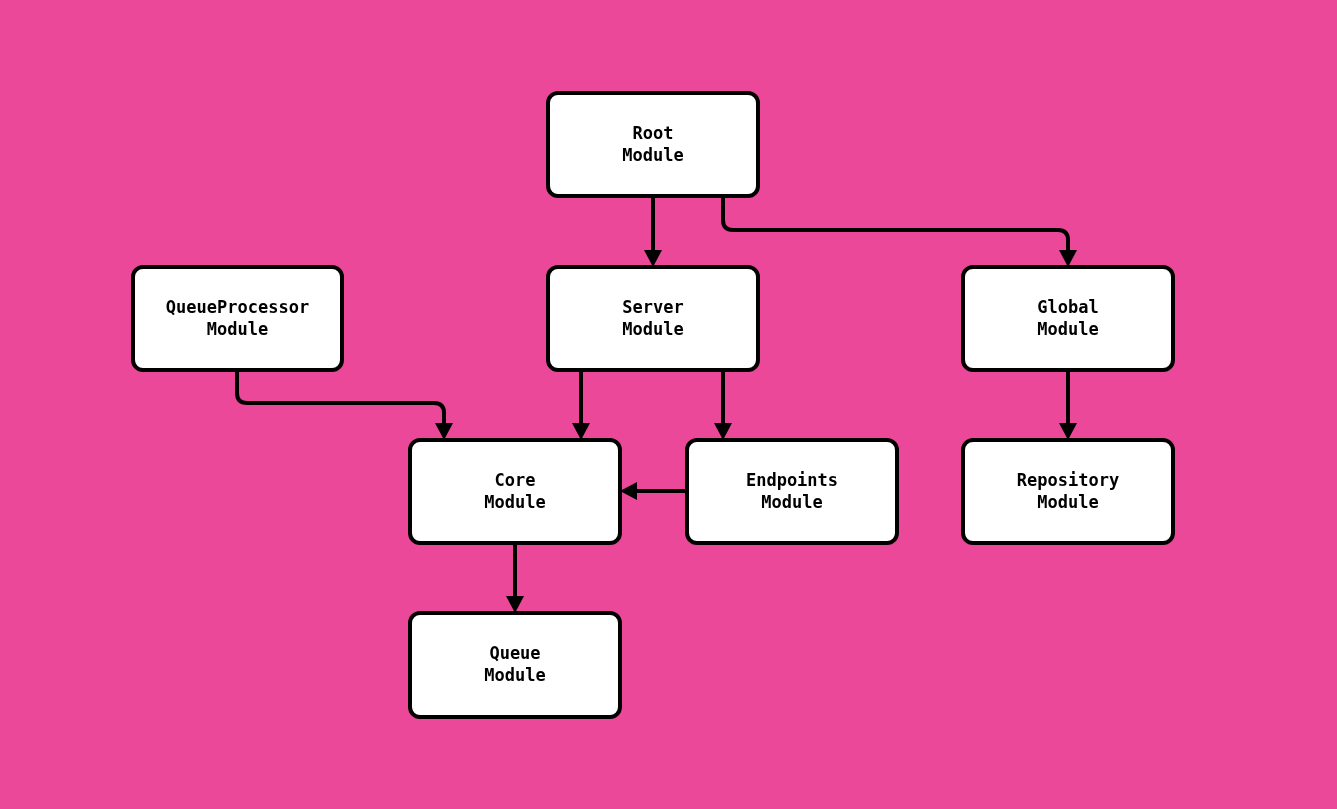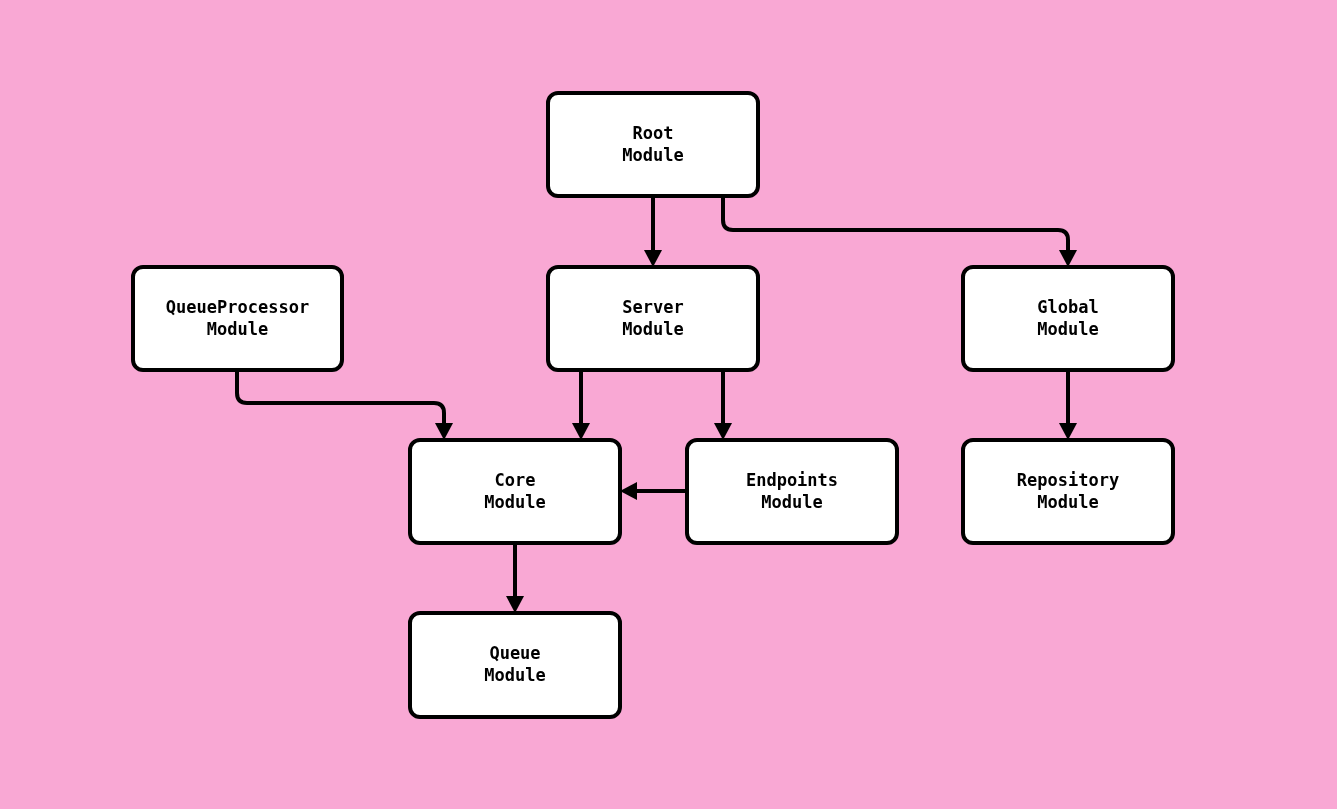--- a/index.html
+++ b/index.html
@@ -8,21 +8,21 @@
     padding: 0;
     background: #ffffff;
   }
   body {
     font-family: "DejaVu Sans Mono", "Liberation Mono", monospace;
   }
   #diagram-canvas {
     position: relative;
     width: 1337px;
     height: 809px;
-    background: #f9a8d4;
+    background: #ec4899;
     overflow: hidden;
   }
   #diagram-svg {
     position: absolute;
     top: 0;
     left: 0;
     width: 1337px;
     height: 809px;
     display: block;
   }

